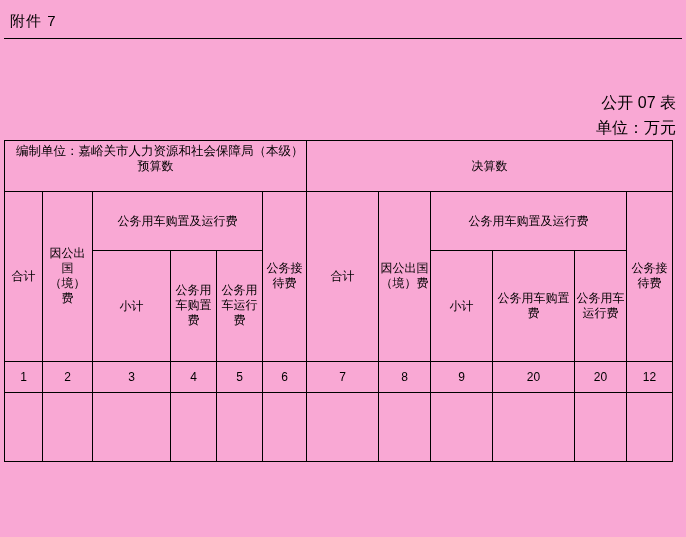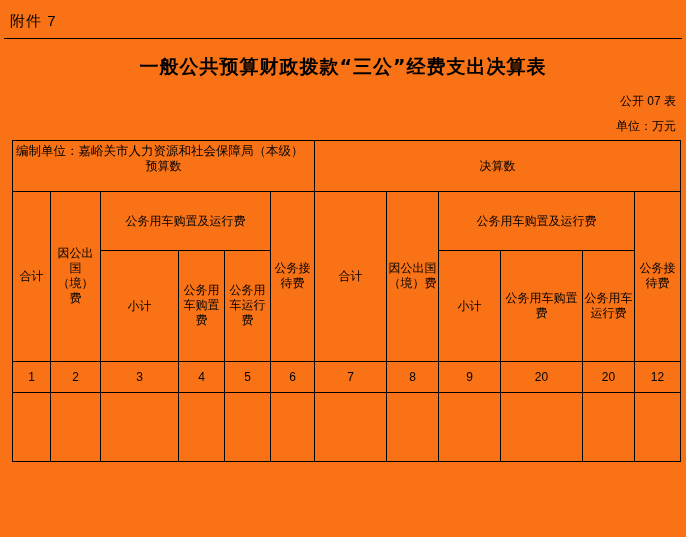--- a/index.html
+++ b/index.html
@@ -10,21 +10,21 @@
   body {
     font-family: "Liberation Sans", "DejaVu Sans", sans-serif;
     color: #000000;
     -webkit-font-smoothing: antialiased;
   }
   .page {
     position: relative;
     width: 686px;
     height: 537px;
     overflow: hidden;
-    background: #f97316;
+    background: #f9a8d4;
   }
   .attach-label {
     position: absolute;
     left: 10px;
     top: 12px;
     font-size: 15px;
     letter-spacing: 1px;
   }
   .rule-top {
     position: absolute;
@@ -47,29 +47,29 @@
   }
   .meta-row {
     position: absolute;
     left: 4px;
     width: 678px;
     font-size: 12.5px;
   }
   .meta-right {
     position: absolute;
     right: 6px;
-    font-size: 12px;
+    font-size: 16px;
   }
   .meta-1 { top: 93px; }
   .meta-2 { top: 118px; }
   .meta-left-text { position: absolute; left: 12px; margin-top: 25px; }
 
   table.main {
     position: absolute;
-    left: 12px;
+    left: 4px;
     top: 140px;
     width: 560px;
     border-collapse: collapse;
     table-layout: fixed;
   }
   table.main td {
     border: 1px solid #000;
     text-align: center;
     vertical-align: middle;
     font-size: 12px;
@@ -107,21 +107,20 @@
 </style>
 </head>
 <body>
 
 <div class="page">
 
   <div class="attach-label">附件 7</div>
 
   <div class="rule-top"></div>
 
-  <div class="doc-title">一般公共预算财政拨款“三公”经费支出决算表</div>
 
   <div class="meta-row meta-1">
     <span class="meta-right">公开 07 表</span>
   </div>
   <div class="meta-row meta-2">
     <span class="meta-left-text">编制单位：嘉峪关市人力资源和社会保障局（本级）</span>
     <span class="meta-right">单位：万元</span>
   </div>
 
   <table class="main">

